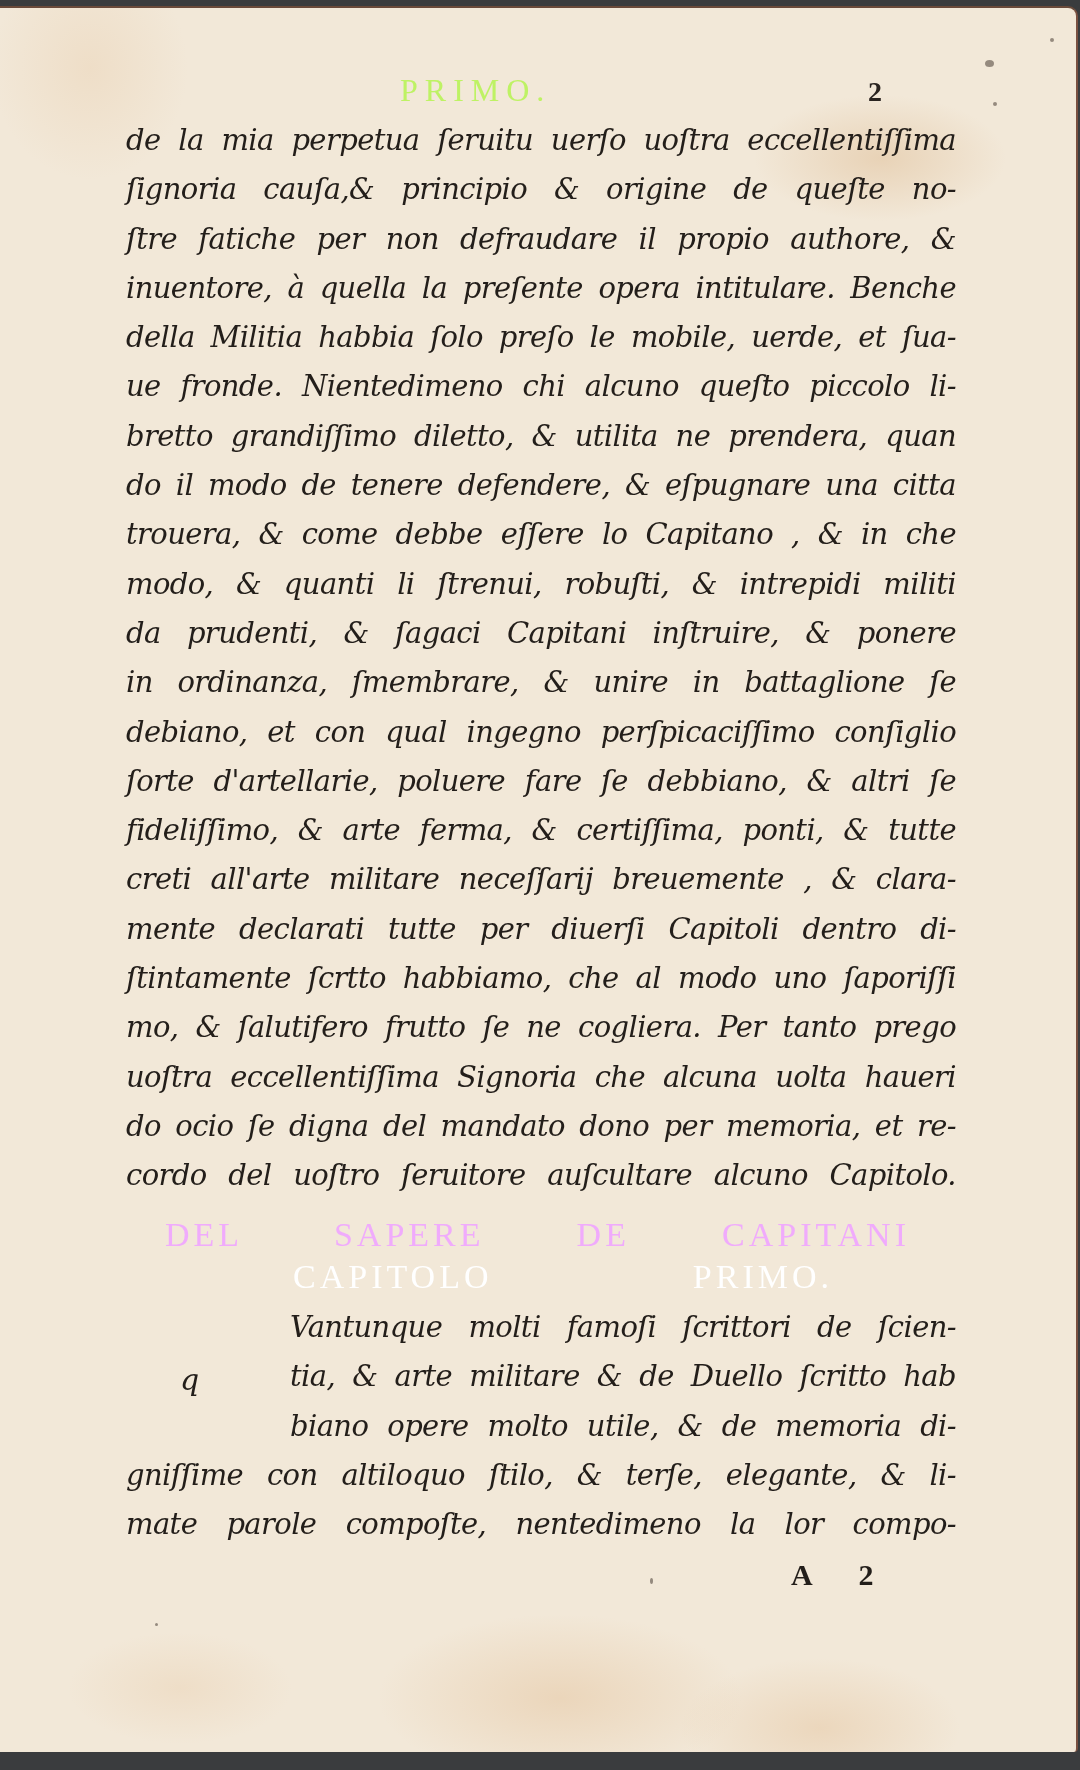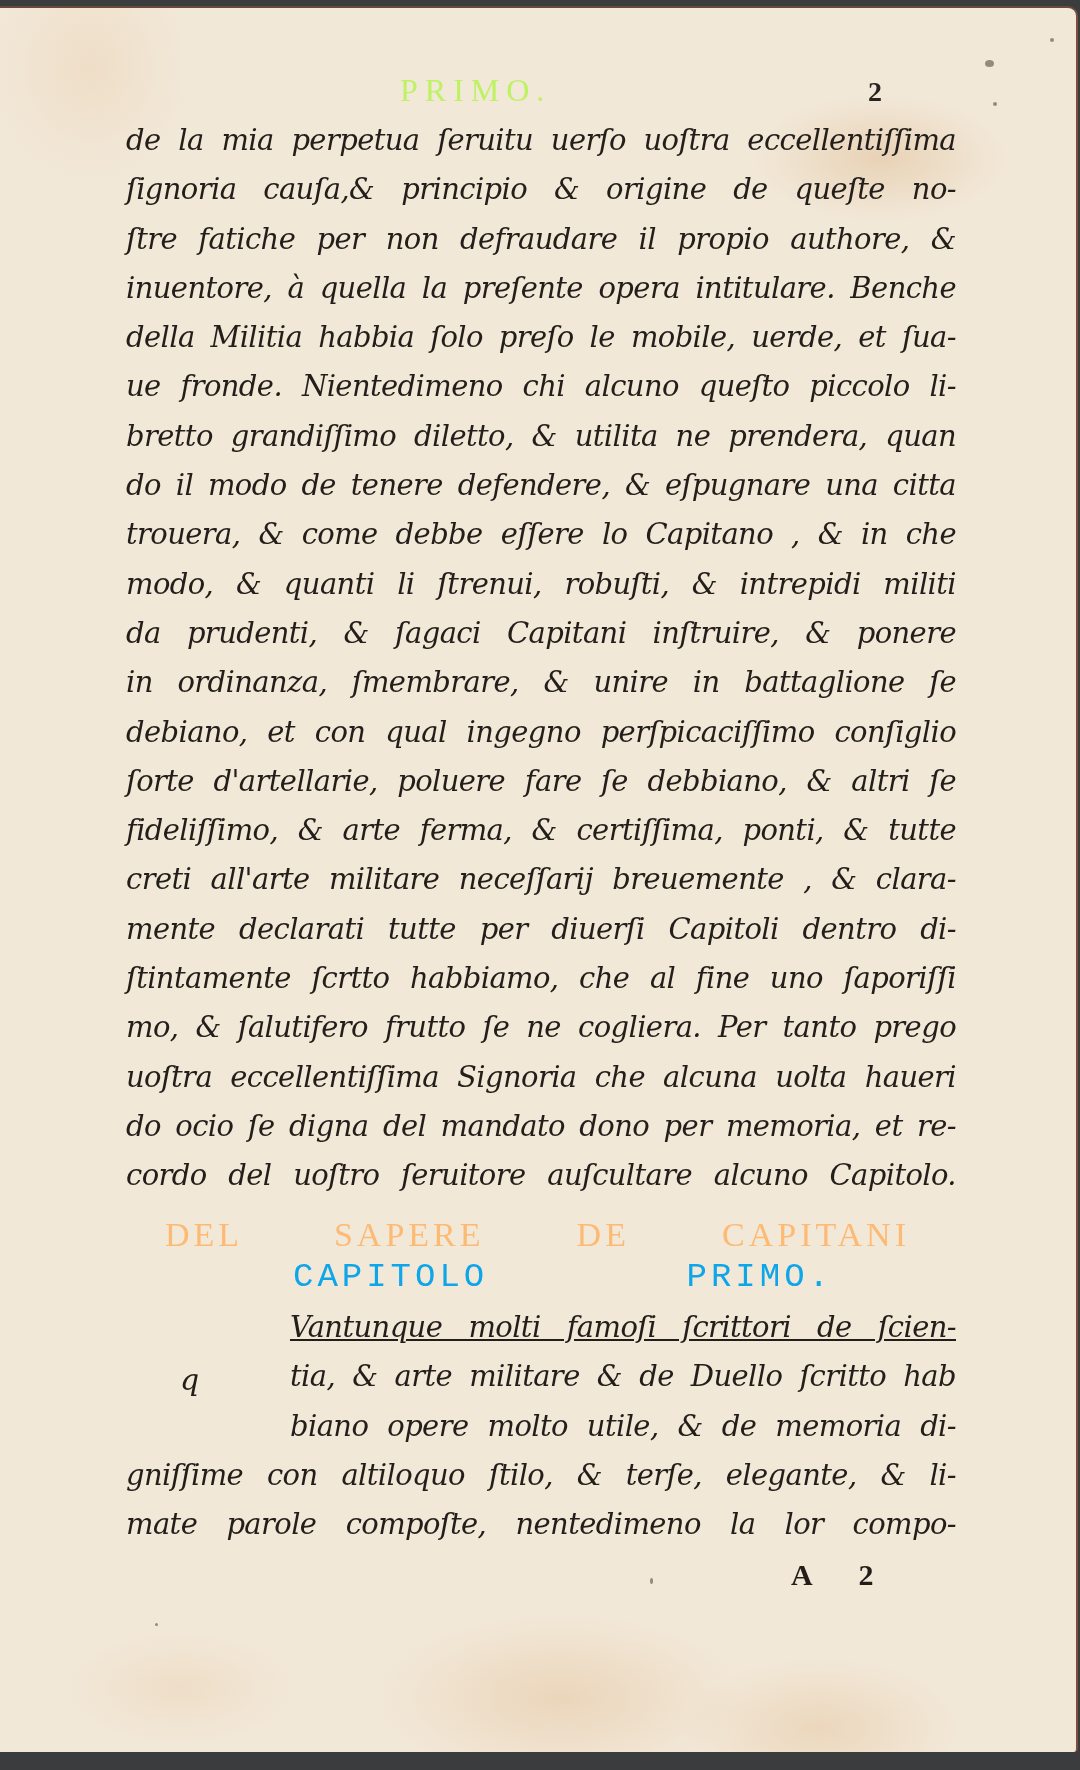--- a/index.html
+++ b/index.html
@@ -83,34 +83,34 @@
       text-align-last: justify;
       letter-spacing: -0.6px;
     }
     .chapter-title {
       position: absolute;
       left: 165px;
       top: 1216px;
       width: 745px;
       font-family: "Liberation Serif", serif;
       font-size: 34px;
-      color: #fdba74;
+      color: #f0abfc;
       white-space: nowrap;
       text-align: justify;
       text-align-last: justify;
       letter-spacing: 4px;
     }
     .chapter-sub {
       position: absolute;
       left: 293px;
       top: 1258px;
       width: 540px;
-      font-family: Liberation Mono, monospace;
+      font-family: Liberation Serif, serif;
       font-size: 34px;
-      color: #0ea5e9;
+      color: #ffffff;
       white-space: nowrap;
       text-align: justify;
       text-align-last: justify;
       letter-spacing: 4px;
     }
     .chapter-text {
       position: absolute;
       left: 126px;
       top: 1303px;
       width: 830px;
@@ -173,33 +173,33 @@
   <div class="line">do il modo de tenere defendere, &amp; eſpugnare una citta</div>
   <div class="line">trouera, &amp; come debbe eſſere lo Capitano , &amp; in che</div>
   <div class="line">modo, &amp; quanti li ſtrenui, robuſti, &amp; intrepidi militi</div>
   <div class="line">da prudenti, &amp; ſagaci Capitani inſtruire, &amp; ponere</div>
   <div class="line">in ordinanza, ſmembrare, &amp; unire in battaglione ſe</div>
   <div class="line">debiano, et con qual ingegno perſpicaciſſimo conſiglio</div>
   <div class="line">ſorte d'artellarie, poluere fare ſe debbiano, &amp; altri ſe</div>
   <div class="line">fideliſſimo, &amp; arte ferma, &amp; certiſſima, ponti, &amp; tutte</div>
   <div class="line">creti all'arte militare neceſſarij breuemente , &amp; clara-</div>
   <div class="line">mente declarati tutte per diuerſi Capitoli dentro di-</div>
-  <div class="line">ſtintamente ſcrtto habbiamo, che al fine uno ſaporiſſi</div>
+  <div class="line">ſtintamente ſcrtto habbiamo, che al modo uno ſaporiſſi</div>
   <div class="line">mo, &amp; ſalutifero frutto ſe ne cogliera. Per tanto prego</div>
   <div class="line">uoſtra eccellentiſſima Signoria che alcuna uolta haueri</div>
   <div class="line">do ocio ſe digna del mandato dono per memoria, et re-</div>
   <div class="line">cordo del uoſtro ſeruitore auſcultare alcuno Capitolo.</div>
 </div>
 
 <div class="chapter-title">DEL SAPERE DE CAPITANI</div>
 <div class="chapter-sub">CAPITOLO PRIMO.</div>
 
 <div class="guide-letter">q</div>
 
 <div class="chapter-text">
-  <div class="line indent" style="width:666px;text-decoration:underline;">Vantunque molti famoſi ſcrittori de ſcien-</div>
+  <div class="line indent" style="width:666px;">Vantunque molti famoſi ſcrittori de ſcien-</div>
   <div class="line indent" style="width:666px;">tia, &amp; arte militare &amp; de Duello ſcritto hab</div>
   <div class="line indent" style="width:666px;">biano opere molto utile, &amp; de memoria di-</div>
   <div class="line">gniſſime con altiloquo ſtilo, &amp; terſe, elegante, &amp; li-</div>
   <div class="line">mate parole compoſte, nentedimeno la lor compo-</div>
 </div>
 
 <div class="signature">A 2</div>
 
 </body></html>

